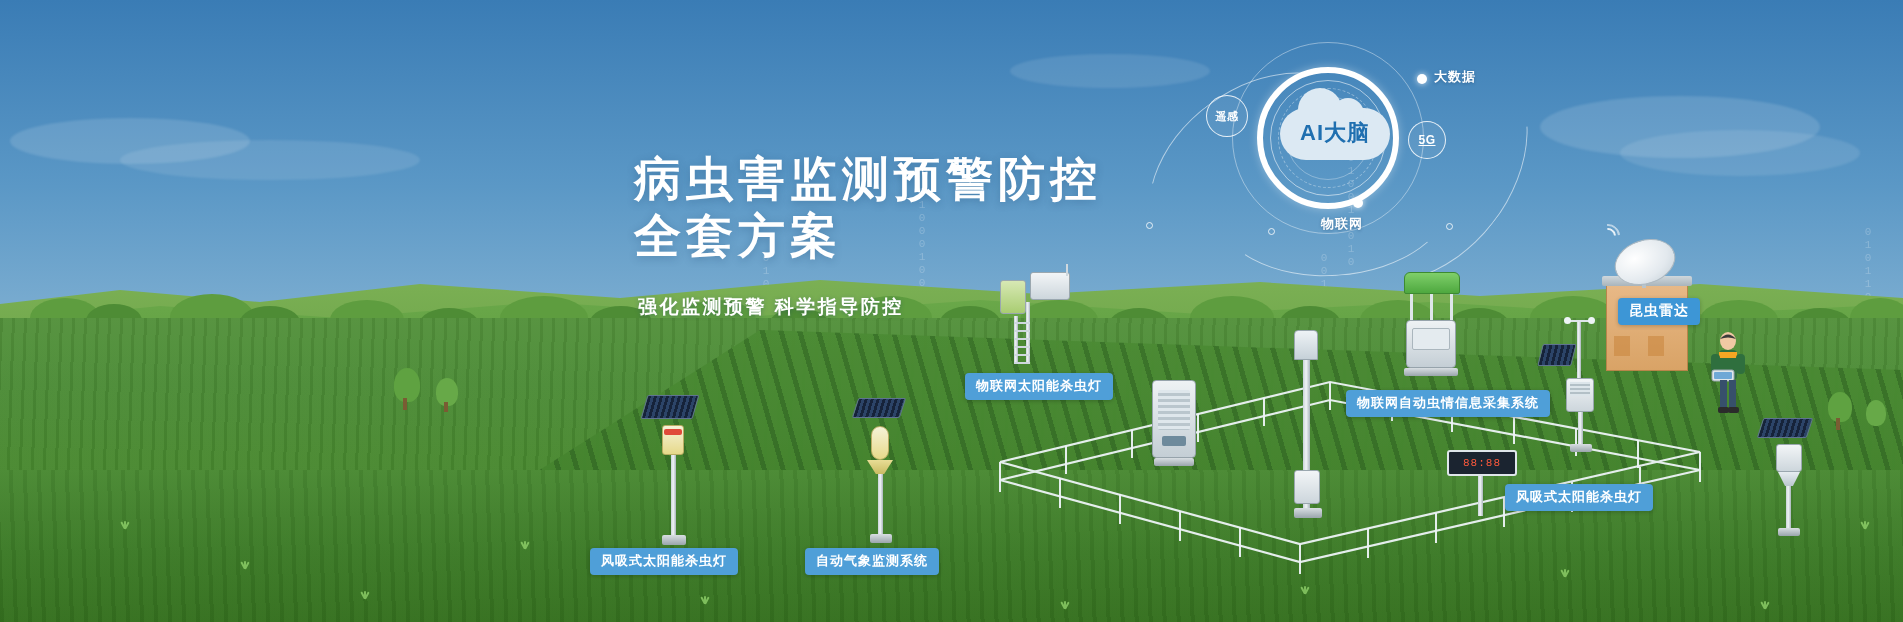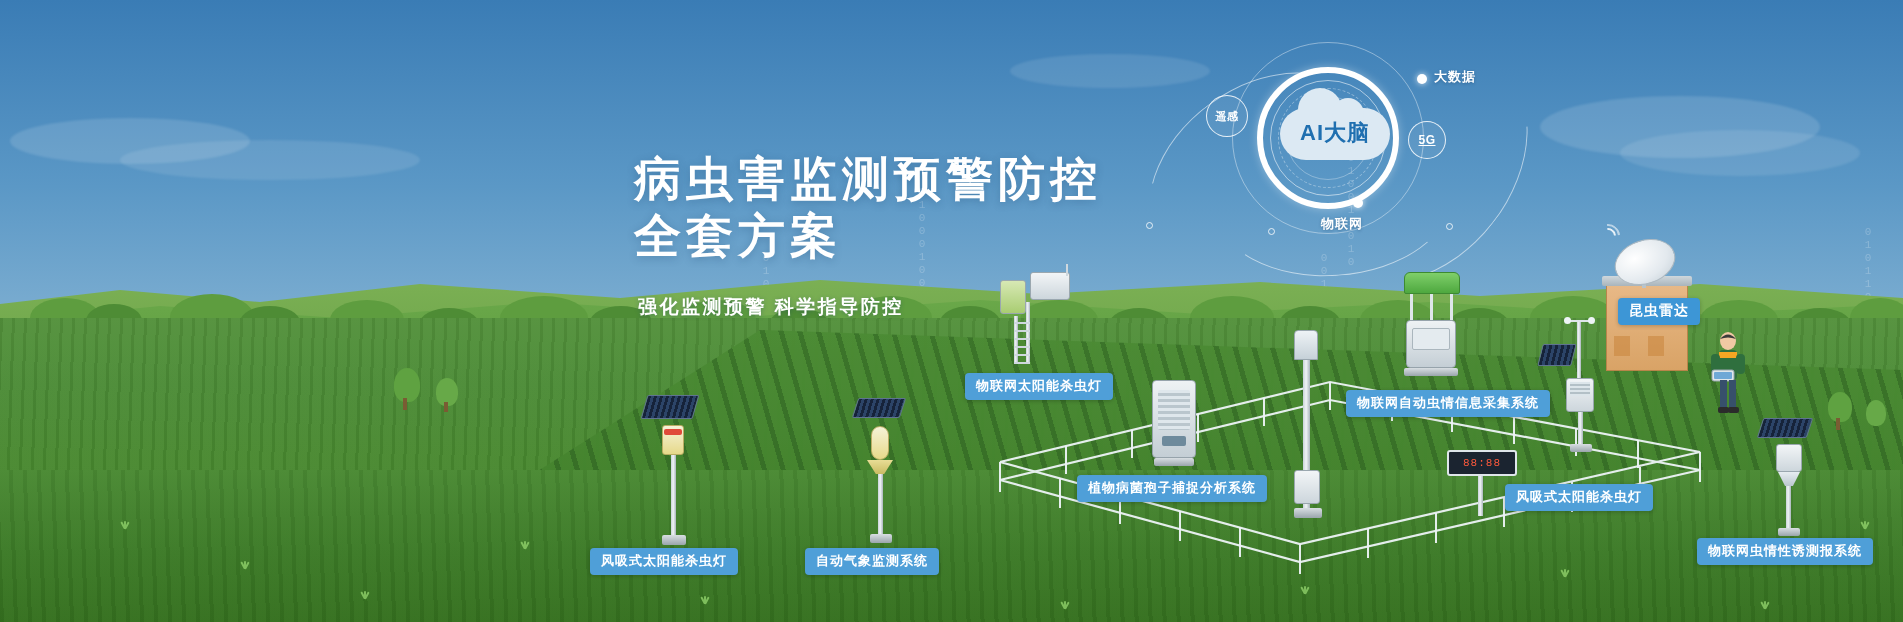--- a/index.html
+++ b/index.html
@@ -428,21 +428,20 @@
     <div style="position:absolute;left:14px;top:50px;width:16px;height:42px;background:repeating-linear-gradient(180deg,#cfd8de 0 2px,transparent 2px 8px);"></div>
   </div>
   <div class="dev-label" style="left:965px;top:373px;">物联网太阳能杀虫灯</div>
 
   <div style="position:absolute;left:1152px;top:380px;width:54px;height:98px;">
     <div class="cabinet" style="left:0px;top:0px;width:44px;height:78px;"></div>
     <div style="position:absolute;left:6px;top:10px;width:32px;height:40px;background:repeating-linear-gradient(180deg,#dfe7ec 0 3px,#bac6cd 3px 6px);border-radius:2px;"></div>
     <div style="position:absolute;left:10px;top:56px;width:24px;height:10px;background:#6e8a9c;border-radius:2px;"></div>
     <div class="base" style="left:2px;top:78px;width:40px;height:8px;"></div>
   </div>
-  <div class="dev-label" style="left:1077px;top:475px;">植物病菌孢子捕捉分析系统</div>
 
   <div style="position:absolute;left:1398px;top:272px;width:76px;height:120px;">
     <div id="tower" style="left:6px;top:0px;"></div>
     <div class="tower-leg" style="left:12px;top:22px;height:26px;"></div>
     <div class="tower-leg" style="left:32px;top:22px;height:26px;"></div>
     <div class="tower-leg" style="left:52px;top:22px;height:26px;"></div>
     <div class="cabinet" style="left:8px;top:48px;width:50px;height:48px;"></div>
     <div style="position:absolute;left:14px;top:56px;width:38px;height:22px;background:#e4ebef;border:1px solid #aab6bd;border-radius:2px;"></div>
     <div class="base" style="left:6px;top:96px;width:54px;height:8px;"></div>
   </div>
@@ -483,21 +482,20 @@
   </div>
   <div class="dev-label radar" style="left:1618px;top:298px;">昆虫雷达</div>
 
   <div style="position:absolute;left:1760px;top:418px;width:70px;height:124px;">
     <div class="panel" style="left:0px;top:0px;width:50px;height:20px;transform:skewX(-18deg);"></div>
     <div class="box" style="left:16px;top:26px;width:26px;height:28px;"></div>
     <div style="position:absolute;left:18px;top:54px;width:22px;height:14px;background:linear-gradient(180deg,#e7edf1,#bbc7cf);clip-path:polygon(0 0,100% 0,68% 100%,32% 100%);"></div>
     <div class="pole" style="left:26px;top:68px;width:5px;height:44px;"></div>
     <div class="base" style="left:18px;top:110px;width:22px;height:8px;"></div>
   </div>
-  <div class="dev-label" style="left:1697px;top:538px;">物联网虫情性诱测报系统</div>
 
   <svg id="worker" viewBox="0 0 52 90">
     <ellipse cx="26" cy="11" rx="8" ry="9" fill="#f0c9a4"></ellipse>
     <path d="M18 9 q8 -9 16 0 q-8 -3 -16 0z" fill="#3b3b3b"></path>
     <rect x="17" y="20" width="18" height="30" rx="4" fill="#2f6f3e"></rect>
     <rect x="17" y="22" width="18" height="6" fill="#f5a623"></rect>
     <rect x="9" y="24" width="9" height="20" rx="4" fill="#2f6f3e"></rect>
     <rect x="34" y="24" width="9" height="20" rx="4" fill="#2f6f3e"></rect>
     <rect x="10" y="40" width="22" height="11" rx="2" fill="#dfe6ea" stroke="#9aa7af" stroke-width="1"></rect>
     <rect x="12" y="42" width="18" height="7" rx="1" fill="#6fa8d6"></rect>

